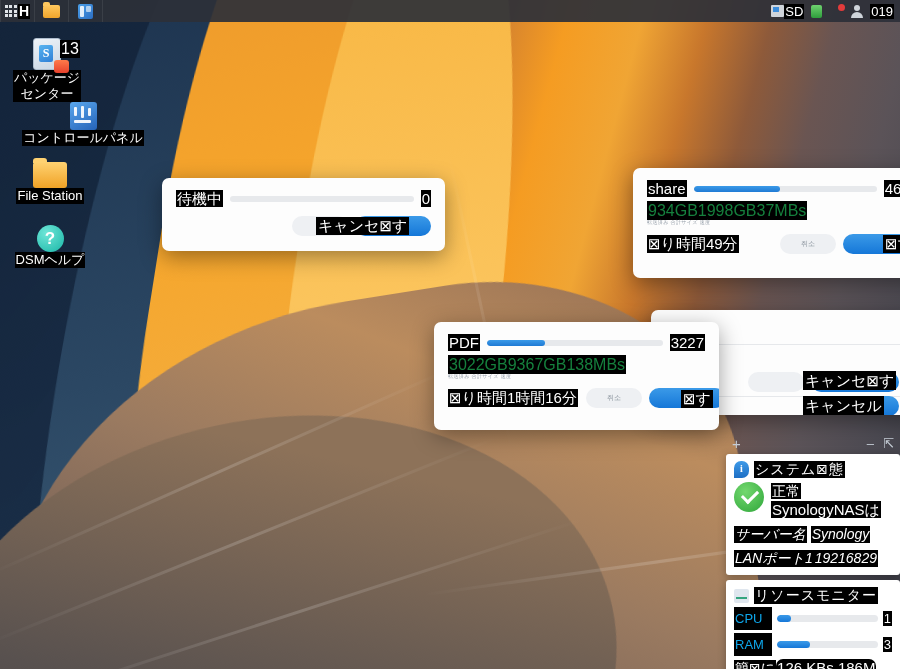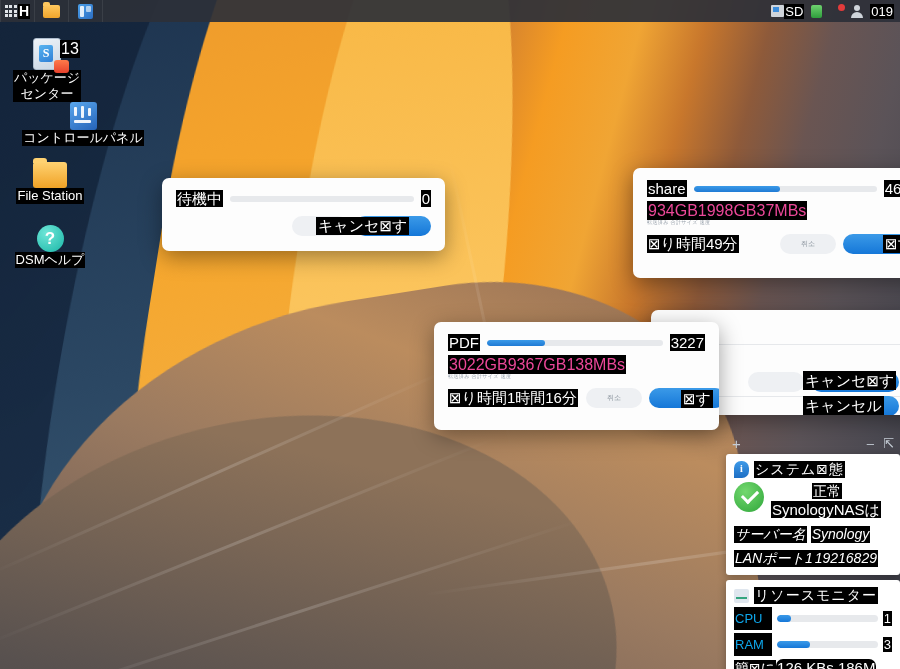--- a/index.html
+++ b/index.html
@@ -111,21 +111,21 @@
   .dlg{position:absolute;background:#fdfdfd;border-radius:7px;
      box-shadow:0 6px 22px rgba(0,0,0,.38);overflow:hidden;}
   .dlg-body{padding:12px 14px 10px 14px;}
   .row-top{display:flex;align-items:center;gap:7px;}
   .dlg-title{color:#fff;font-size:15px;background:#000;padding:0 1px;
      line-height:17px;white-space:nowrap;}
   .pbar{flex:1;height:6px;border-radius:4px;background:#e7e9ec;overflow:hidden;position:relative;}
   .pbar > i{display:block;height:100%;border-radius:4px;
      background:linear-gradient(180deg,#3b9ae8,#1f7ad4);}
   .pnum{color:#fff;font-size:15px;background:#000;padding:0 1px;line-height:17px;}
-  .stat-line{margin-top:4px;color:#ec4899;font-size:16px;background:#000;padding:0 1px;
+  .stat-line{margin-top:4px;color:#15803d;font-size:16px;background:#000;padding:0 1px;
      display:inline-block;line-height:19px;white-space:nowrap;}
   .sub-faint{font-size:5px;color:#9aa3ad;letter-spacing:.4px;margin-top:-1px;white-space:nowrap;}
   .row-bot{display:flex;align-items:center;margin-top:9px;gap:8px;}
   .remain{color:#fff;font-size:15px;background:#000;padding:0 1px;line-height:18px;white-space:nowrap;}
   .btns{margin-left:auto;display:flex;align-items:center;gap:7px;position:relative;}
   .btn-ghost{min-width:56px;height:20px;border-radius:10px;background:#eef0f3;
      display:flex;align-items:center;justify-content:center;
      font-size:7px;color:#8a939d;}
   .btn-primary{min-width:76px;height:20px;border-radius:10px;
      background:linear-gradient(180deg,#3b9ae8,#1577d8);
@@ -166,21 +166,21 @@
   .info-ico{width:15px;height:17px;border-radius:7px 7px 7px 0;
      background:linear-gradient(180deg,#3e9ae8,#1e6fc4);color:#fff;font-size:10px;
      text-align:center;line-height:15px;font-weight:700;font-family:"Liberation Serif",serif;}
   .wg-title{color:#fff;font-size:14px;background:#000;padding:0 1px;line-height:17px;
      letter-spacing:1px;white-space:nowrap;}
   .ok-row{display:flex;align-items:flex-start;gap:7px;margin-top:4px;}
   .ok-circle{width:30px;height:30px;border-radius:50%;flex:none;
      background:radial-gradient(circle at 38% 32%,#73d86e,#2fa63a);position:relative;}
   .ok-circle:after{content:"";position:absolute;left:8px;top:8px;width:13px;height:7px;
      border-left:3px solid #fff;border-bottom:3px solid #fff;transform:rotate(-45deg);}
-  .ok-txt1{color:#fff;font-size:14px;background:#000;padding:0 1px;line-height:16px;margin-left:41px;}
+  .ok-txt1{color:#fff;font-size:14px;background:#000;padding:0 1px;line-height:16px;}
   .ok-txt2{color:#fff;font-size:15px;background:#000;padding:0 1px;line-height:17px;
      white-space:nowrap;display:inline-block;margin-top:1px;}
   .kv{color:#fff;font-size:14px;background:#000;padding:0 1px;line-height:17px;
      white-space:nowrap;display:inline-block;margin-top:7px;font-style:italic;}
   .mon-ico{width:15px;height:14px;border-radius:2px;background:#dfe6ee;position:relative;}
   .mon-ico:after{content:"";position:absolute;left:2px;top:8px;width:11px;height:4px;
      border-top:2px solid #35a57f;}
   .res-row{display:flex;align-items:center;gap:5px;margin-top:3px;}
   .res-lbl{color:#0ea5e9;font-size:13px;background:#000;padding:4px 1px;line-height:15px;width:36px;}
   .res-bar{flex:1;height:7px;border-radius:4px;background:#e7e9ec;overflow:hidden;}

